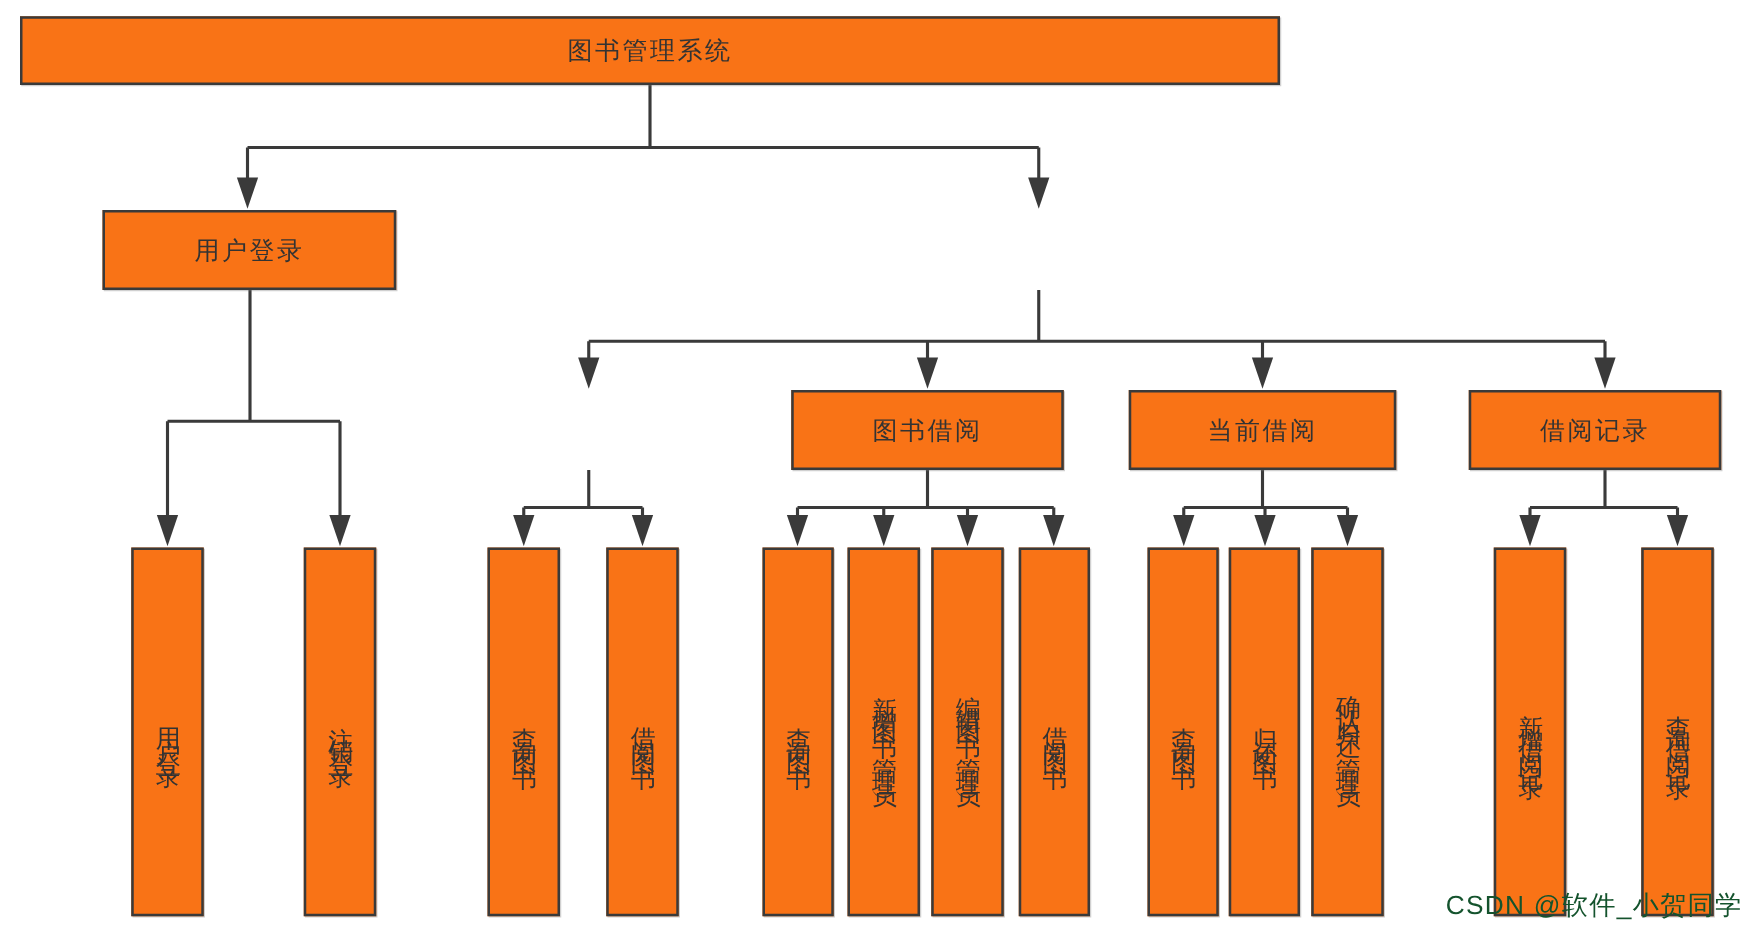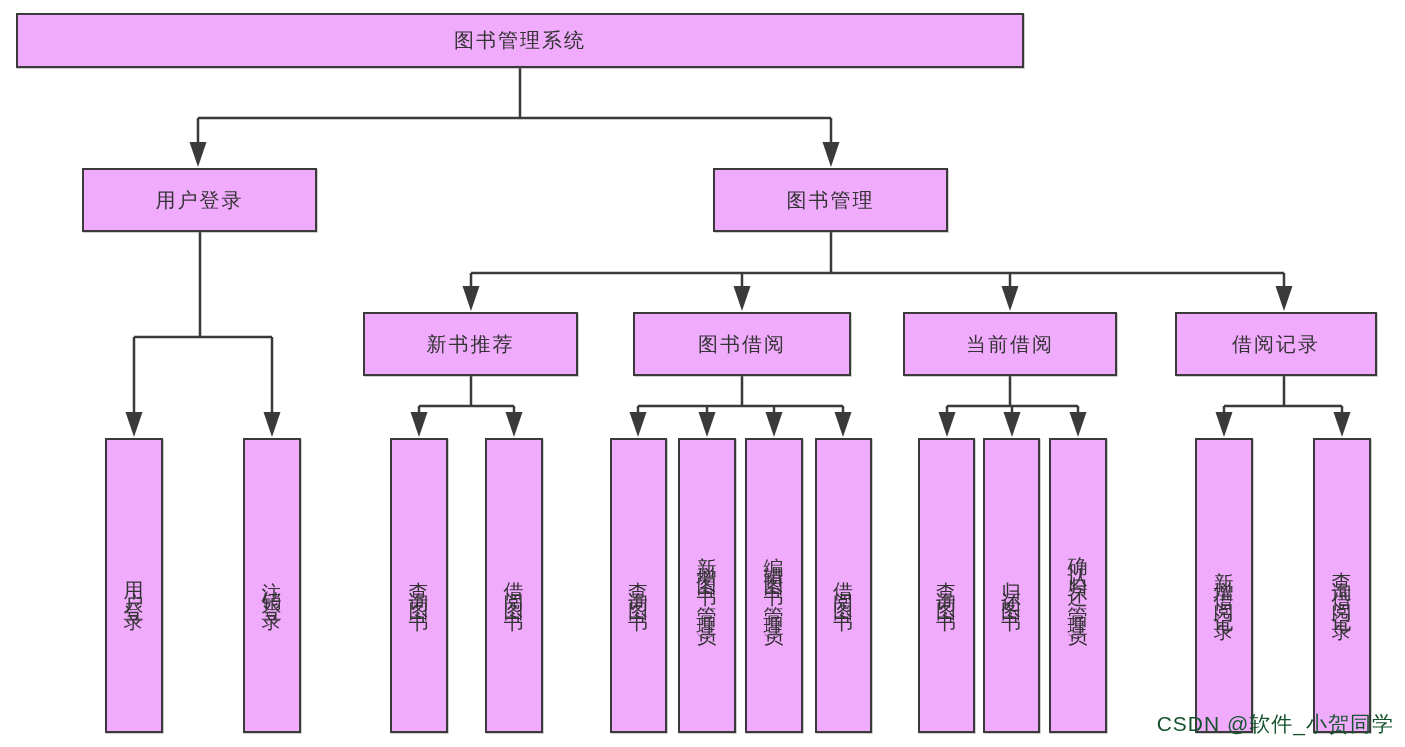--- a/index.html
+++ b/index.html
@@ -13,21 +13,21 @@
   }
   #connectors {
     position: absolute;
     left: 0; top: 0;
     width: 1405px; height: 747px;
   }
   .box {
     position: absolute;
     box-sizing: border-box;
     border: 2.5px solid #3a3a3a;
-    background: #f0abfc;
+    background: #f97316;
     display: flex;
     align-items: center;
     justify-content: center;
     box-shadow: 1px 1px 0 rgba(120,120,120,0.35);
   }
   .hlabel {
     font-size: 20px;
     color: #333333;
     letter-spacing: 2px;
     white-space: nowrap;
@@ -86,27 +86,21 @@
     </g>
   </svg>
 
   <div class="box" style="left:16px; top:13px; width:1008px; height:55px;">
     <span class="hlabel">图书管理系统</span>
   </div>
 
   <div class="box" style="left:82px; top:168px; width:235px; height:64px;">
     <span class="hlabel">用户登录</span>
   </div>
-  <div class="box" style="left:713px; top:168px; width:235px; height:64px;">
-    <span class="hlabel">图书管理</span>
-  </div>
 
-  <div class="box" style="left:363px; top:312px; width:215px; height:64px;">
-    <span class="hlabel">新书推荐</span>
-  </div>
   <div class="box" style="left:633px; top:312px; width:218px; height:64px;text-align:center;">
     <span class="hlabel">图书借阅</span>
   </div>
   <div class="box" style="left:903px; top:312px; width:214px; height:64px;font-family:Liberation Serif, serif;">
     <span class="hlabel">当前借阅</span>
   </div>
   <div class="box" style="left:1175px; top:312px; width:202px; height:64px;">
     <span class="hlabel">借阅记录</span>
   </div>
 

